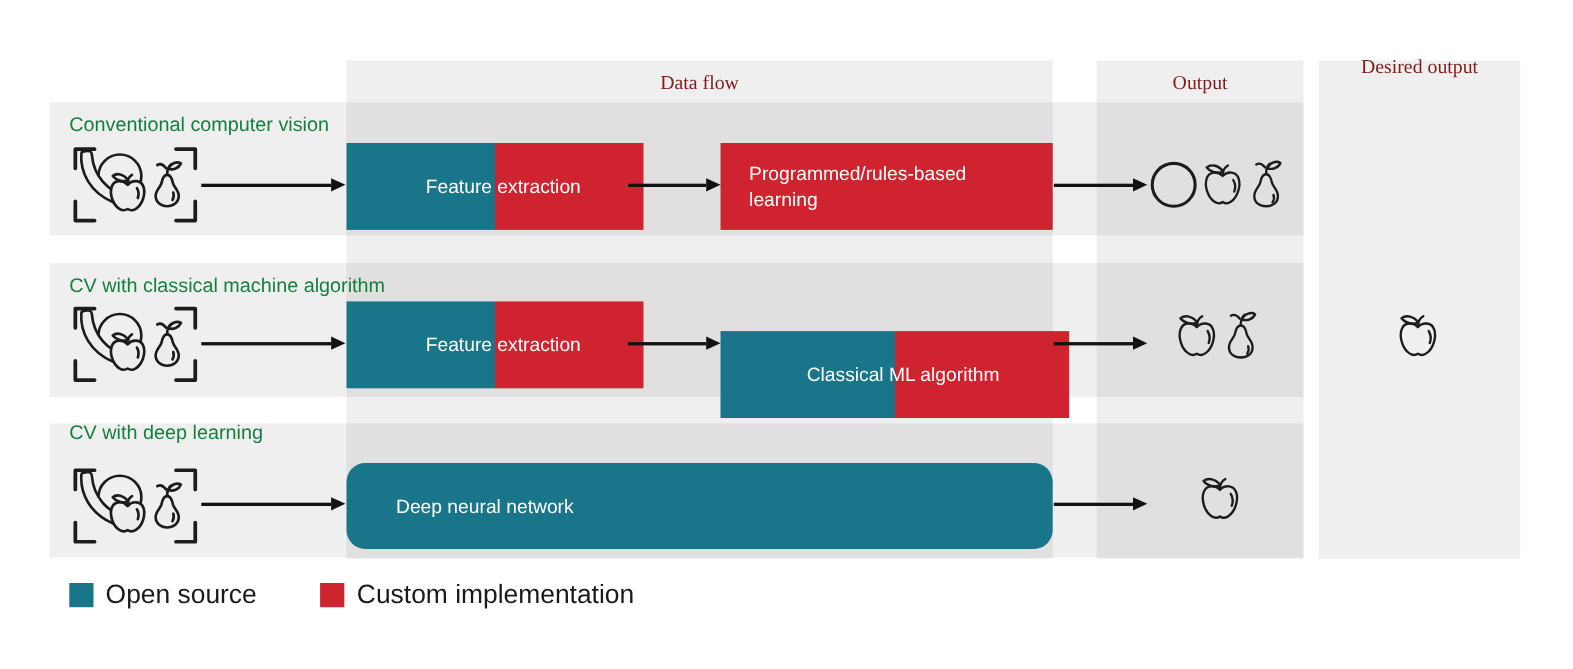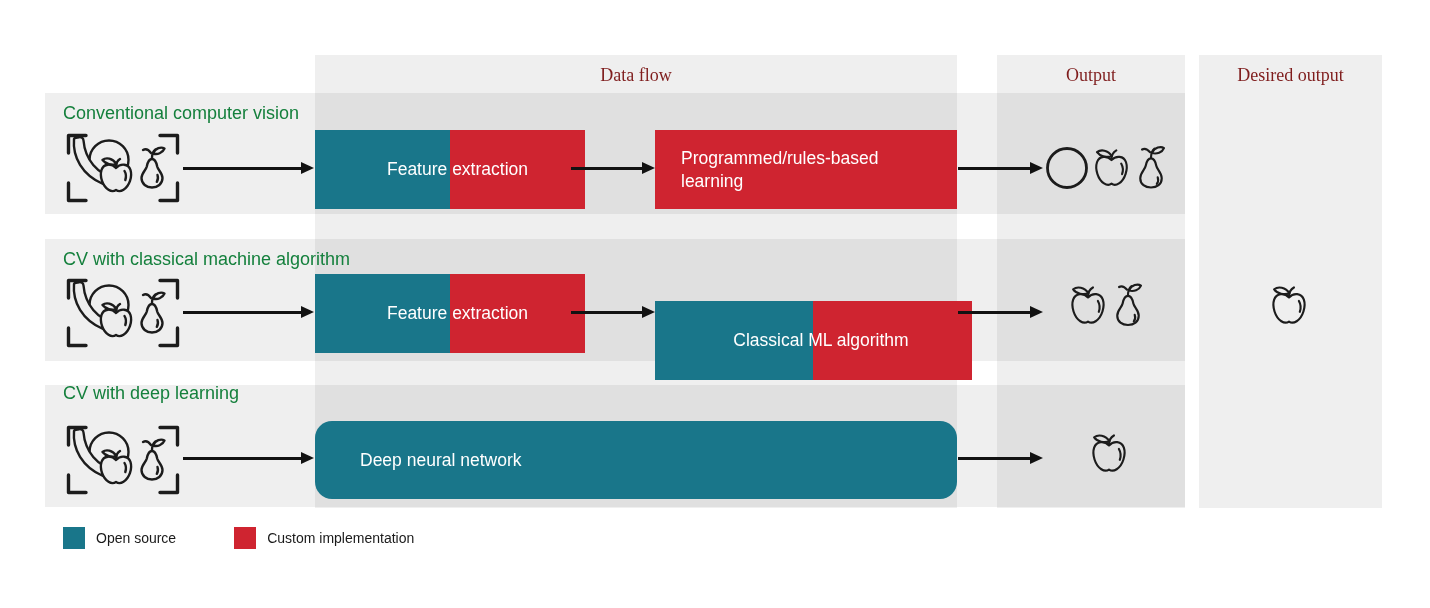--- a/index.html
+++ b/index.html
@@ -22,21 +22,21 @@
   .bg-split{background:linear-gradient(90deg,var(--teal) 0 50%,var(--red) 50% 100%);}
   .arrow{position:absolute;height:2.6px;background:#121212;}
   .arrow::after{
     content:'';position:absolute;right:-13px;top:50%;transform:translateY(-50%);
     width:0;height:0;border-left:13px solid #121212;
     border-top:6.5px solid transparent;border-bottom:6.5px solid transparent;
   }
   .icon-group{position:absolute;display:flex;align-items:flex-end;gap:3px;}
   .fruit{stroke:#1c1c1c;fill:none;stroke-width:2.4;stroke-linecap:round;stroke-linejoin:round;}
   .legend{position:absolute;left:63px;top:527px;display:flex;align-items:center;}
-  .legend-item{display:flex;align-items:center;gap:11px;font-size:14px;color:#1a1a1a;}
+  .legend-item{display:flex;align-items:center;gap:11px;font-size:24px;color:#1a1a1a;}
   .legend-swatch{width:22px;height:22px;display:inline-block;}
   svg{display:block;}
 </style>
 </head>
 <body>
 
 <div id="canvas">
 
   <svg width="0" height="0" style="position:absolute" aria-hidden="true">
     <defs>
@@ -85,21 +85,21 @@
   <div class="band" style="left:315px;top:55px;width:642px;height:453px;"></div>
   <div class="band" style="left:997px;top:55px;width:188px;height:453px;"></div>
   <div class="band" style="left:1199px;top:55px;width:183px;height:453px;"></div>
 
   <div class="band" style="left:45px;top:93px;width:1140px;height:121px;"></div>
   <div class="band" style="left:45px;top:239px;width:1140px;height:122px;"></div>
   <div class="band" style="left:45px;top:385px;width:1140px;height:122px;"></div>
 
   <div class="col-header" style="left:315px;top:65px;width:642px;">Data flow</div>
   <div class="col-header" style="left:997px;top:65px;width:188px;">Output</div>
-  <div class="col-header" style="left:1199px;top:65px;width:183px;">Desired output</div>
+  <div class="col-header" style="left:1199px;top:50px;width:183px;">Desired output</div>
 
   <div class="row-label" style="left:63px;top:103px;">Conventional computer vision</div>
   <div class="row-label" style="left:63px;top:249px;">CV with classical machine algorithm</div>
   <div class="row-label" style="left:63px;top:383px;">CV with deep learning</div>
 
   <svg class="fruit" style="position:absolute;left:64px;top:132px;" width="118" height="72" viewBox="0 0 118 72">
       <use href="#sym-input"></use>
     </svg>
   <svg class="fruit" style="position:absolute;left:64px;top:277px;" width="118" height="72" viewBox="0 0 118 72">
       <use href="#sym-input"></use>

